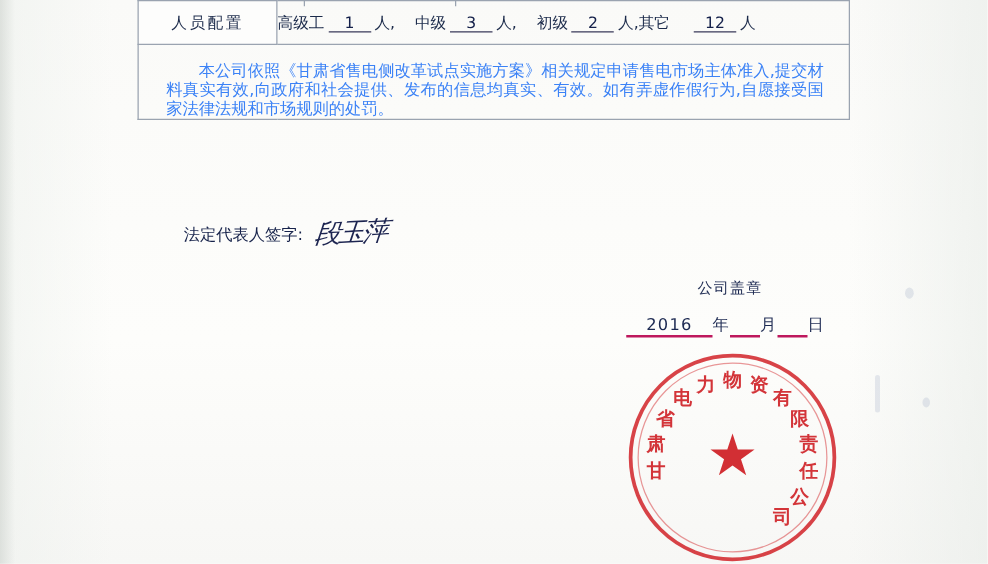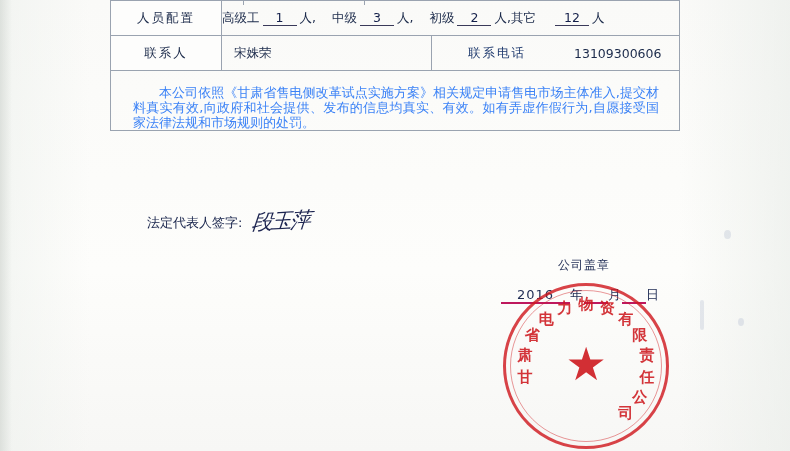--- a/index.html
+++ b/index.html
@@ -294,30 +294,20 @@
         <span class="staff-seg">
           <span>初级</span><span class="fill">2</span><span>人,其它</span>
         </span>
         <span class="staff-seg">
           <span class="fill">12</span><span>人</span>
         </span>
       </td>
     </tr>
 
 
-    <tr>
-      <td class="lbl">联系人</td>
-      <td>
-        <div class="contact-split">
-          <div class="contact-name">宋姝荣</div>
-          <div class="contact-tel-lbl">联系电话</div>
-          <div class="contact-tel-val">13109300606</div>
-        </div>
-      </td>
-    </tr>
 
 
     <tr>
       <td colspan="2" class="decl-body">
         <div class="decl-text">
           <span class="indent">本公司依照《甘肃省售电侧改革试点实施方案》相关规定申请售电市场主体准入,提交材料真实有效,向政府和社会提供、发布的信息均真实、有效。如有弄虚作假行为,自愿接受国家法律法规和市场规则的处罚。</span>
         </div>
 
         <div class="sig-row">
           <span>法定代表人签字:</span>

